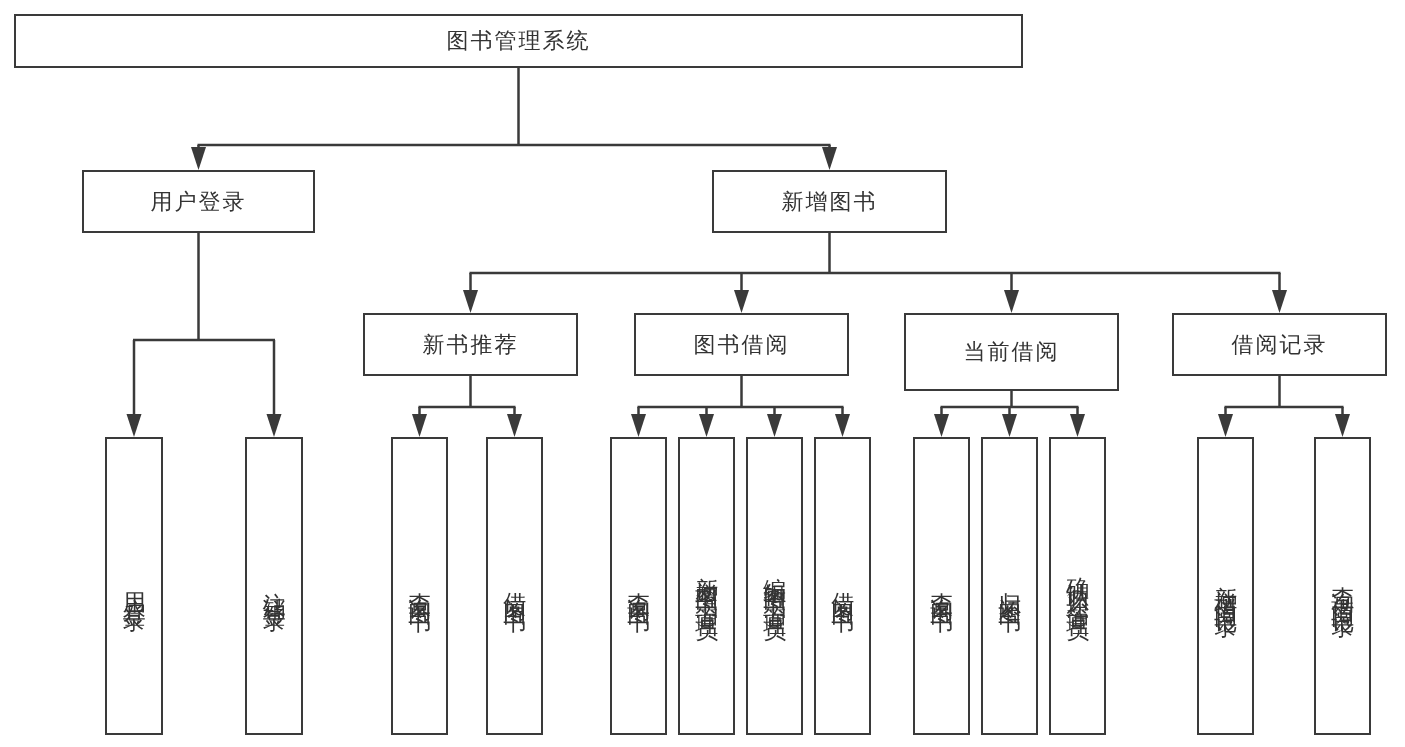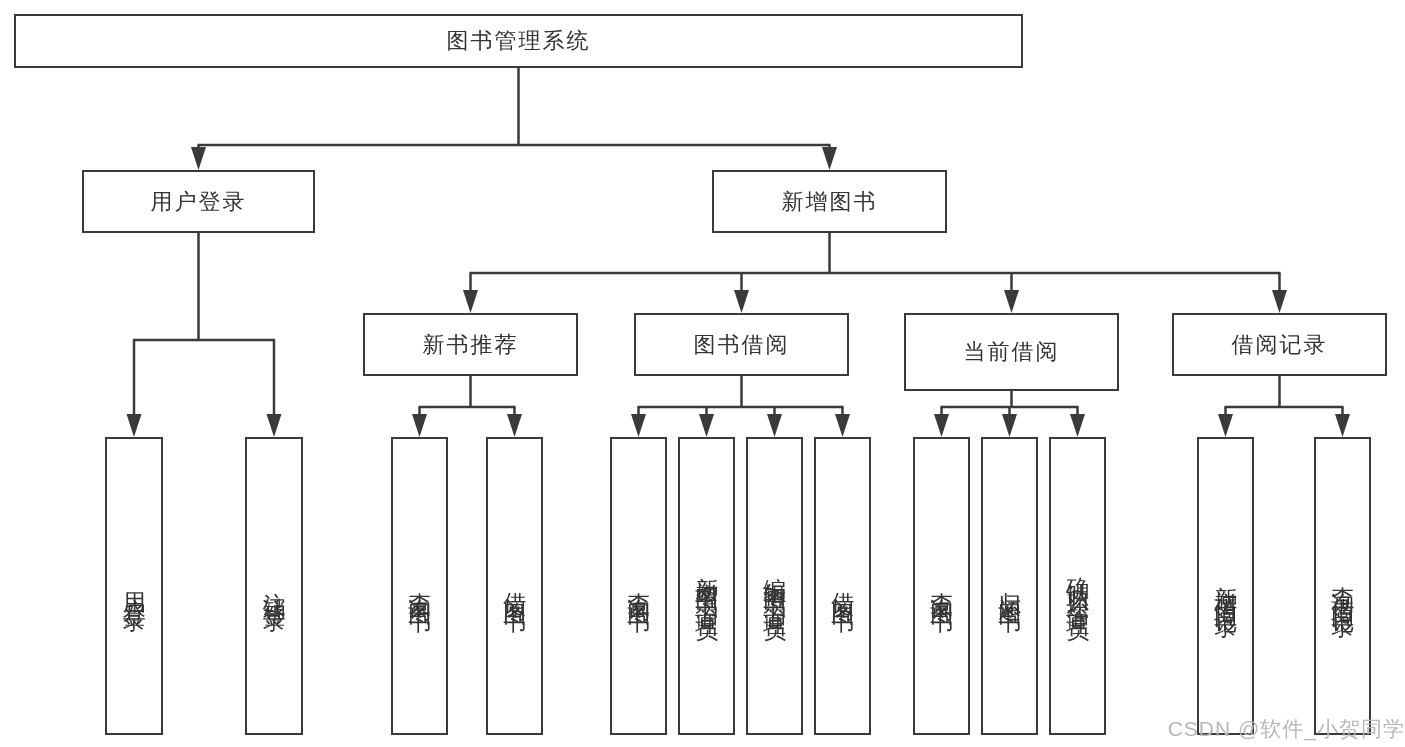--- a/index.html
+++ b/index.html
@@ -177,15 +177,14 @@
     <span>确认归还（管理员）</span>
   </div>
 
   <div class="node v-node" style="left:1197px; top:437px; width:57px; height:298px;">
     <span>新增借阅记录</span>
   </div>
   <div class="node v-node" style="left:1314px; top:437px; width:57px; height:298px;">
     <span>查询借阅记录</span>
   </div>
 
-  <div class="watermark">CSDN @软件_小贺同学</div>
 
 </div>
 
 </body></html>

